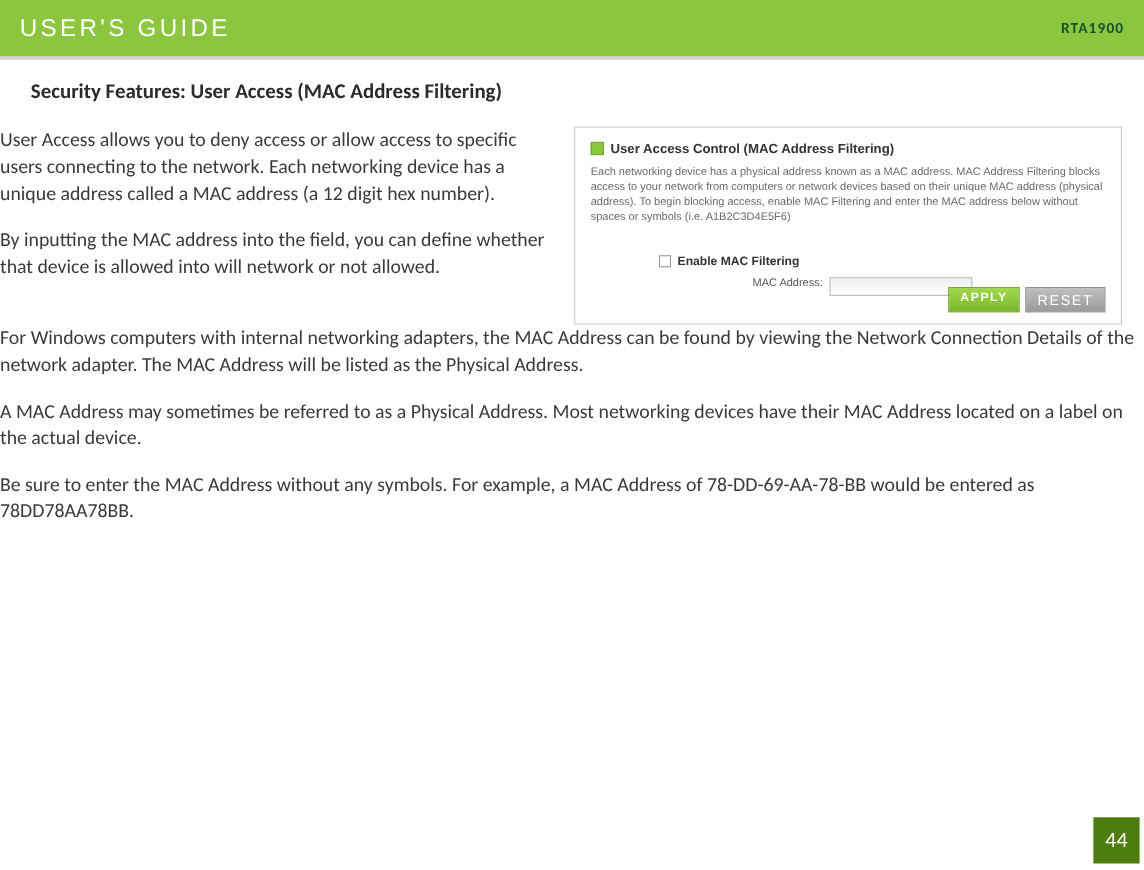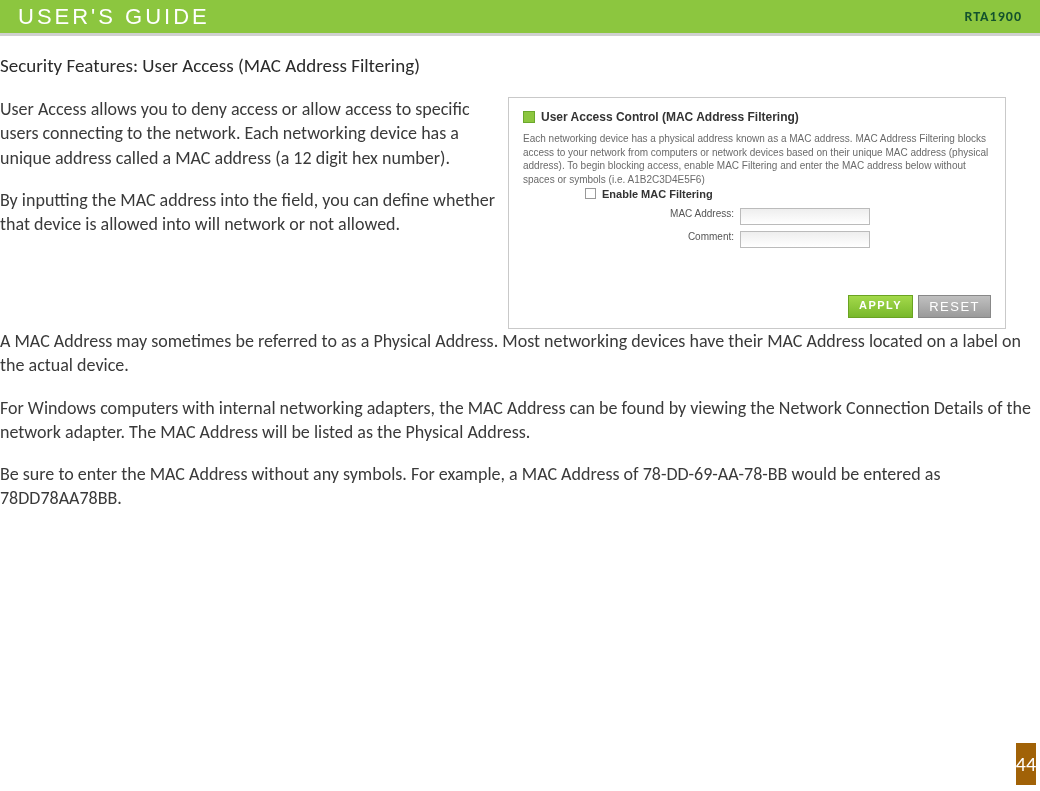--- a/index.html
+++ b/index.html
@@ -1,41 +1,41 @@
 <!DOCTYPE html>
 <html><head>
   <meta charset="utf-8">
   <style>
     * { box-sizing: border-box; margin: 0; padding: 0; }
     body { width: 1040px; height: 791px; font-family: Calibri, Arial, sans-serif; background: #fff; position: relative; color: #3a3a3a; }
-    .header-bar { background: #8cc63f; height: 36px; display: flex; align-items: center; justify-content: space-between; padding: 0 18px; border-bottom: 3px solid #d0d0d0; }
+    .header-bar { background: #8cc63f; height: 54px; display: flex; align-items: center; justify-content: space-between; padding: 0 18px; border-bottom: 3px solid #d0d0d0; }
     .header-title { color: #fff; font-size: 22px; letter-spacing: 3px; font-weight: 300; font-family: Arial, sans-serif; }
     .header-model { color: #14532d; font-size: 14px; font-weight: bold; letter-spacing: 1px; }
     .content { padding: 18px 0 0 0; }
-    .section-heading { font-weight: normal; font-size: 19px; color: #2b2b2b; margin-bottom: 20px; }
-    .body-row { display: flex; }
+    .section-heading { font-weight: bold; font-size: 19px; color: #2b2b2b; margin-bottom: 20px; padding-left: 28px; }
+    .body-row { display: flex; gap: 14px; }
     .left-col { width: 508px; }
     .body-text { font-size: 18px; color: #3a3a3a; line-height: 1.35; margin-bottom: 18px; }
     .full-width-text { font-size: 18px; color: #3a3a3a; line-height: 1.35; margin-bottom: 18px; padding-right: 8px; }
-    .screenshot-panel { width: 498px; border: 1px solid #c9c9c9; background: #fff; padding: 12px 14px 10px 14px; font-family: Arial, sans-serif; font-size: 11px; height: 232px; position: relative; }
+    .screenshot-panel { width: 498px; border: 1px solid #c9c9c9; background: #fff; padding: 12px 14px 10px 14px; font-family: Arial, sans-serif; font-size: 11px; height: 180px; position: relative; }
     .panel-head { display: flex; align-items: center; gap: 6px; margin-bottom: 8px; }
     .green-sq { width: 12px; height: 12px; background: #8cc63f; border: 1px solid #6ba82c; }
     .panel-title { font-weight: bold; font-size: 12px; color: #333; }
-    .panel-desc { font-size: 10px; color: #6a6a6a; line-height: 1.35; margin-bottom: 2px; }
+    .panel-desc { font-size: 10px; color: #6a6a6a; line-height: 1.35; margin-bottom: 28px; }
     .panel-form { padding-left: 62px; }
     .panel-check-row { display: flex; align-items: flex-start; gap: 6px; margin-bottom: 8px; }
     .panel-check { width: 11px; height: 11px; border: 1px solid #999; background: #fff; }
     .panel-check-label { font-weight: bold; font-size: 11px; color: #333; }
     .panel-field-row { display: flex; align-items: flex-start; margin-bottom: 6px; }
     .panel-field-label { width: 155px; text-align: right; font-size: 10px; color: #555; padding-right: 6px; }
     .panel-field-input { width: 130px; height: 17px; border: 1px solid #bbb; background: linear-gradient(#eee,#fff); }
     .panel-buttons { position: absolute; bottom: 10px; right: 14px; display: flex; gap: 5px; }
     .btn-apply { background: linear-gradient(#a3d94a,#78b82b); color: #fff; font-size: 11px; letter-spacing: 1.5px; padding: 3px 10px; border: 1px solid #6aa322; font-weight: bold; }
     .btn-reset { background: linear-gradient(#c0c0c0,#9a9a9a); color: #fff; font-size: 13px; letter-spacing: 1.5px; padding: 3px 10px; border: 1px solid #888; font-weight: normal; }
-    .page-number-box { position: absolute; right: 4px; bottom: 6px; width: 20px; height: 42px; background: #a16207; display: flex; align-items: center; justify-content: center; color: #fff; font-size: 20px; }
+    .page-number-box { position: absolute; right: 4px; bottom: 6px; width: 42px; height: 42px; background: #4d7c0f; display: flex; align-items: center; justify-content: center; color: #fff; font-size: 20px; }
   </style>
 </head>
 <body>
 
 <div class="header-bar">
   <div class="header-title">USER'S GUIDE</div>
   <div class="header-model">RTA1900</div>
 </div>
 
 <div class="content">
@@ -56,31 +56,27 @@
       <div class="panel-desc">Each networking device has a physical address known as a MAC address. MAC Address Filtering blocks access to your network from computers or network devices based on their unique MAC address (physical address). To begin blocking access, enable MAC Filtering and enter the MAC address below without spaces or symbols (i.e. A1B2C3D4E5F6)</div>
       <div class="panel-form">
         <div class="panel-check-row">
           <div class="panel-check"></div>
           <div class="panel-check-label">Enable MAC Filtering</div>
         </div>
         <div class="panel-field-row">
           <div class="panel-field-label">MAC Address:</div>
           <div class="panel-field-input"></div>
         </div>
-        <div class="panel-field-row">
-          <div class="panel-field-label">Comment:</div>
-          <div class="panel-field-input"></div>
-        </div>
       </div>
       <div class="panel-buttons">
         <div class="btn-apply">APPLY</div>
         <div class="btn-reset">RESET</div>
       </div>
     </div>
   </div>
 
+  <div class="full-width-text">For Windows computers with internal networking adapters, the MAC Address can be found by viewing the Network Connection Details of the network adapter.  The MAC Address will be listed as the Physical Address.</div>
   <div class="full-width-text">A MAC Address may sometimes be referred to as a Physical Address.  Most networking devices have their MAC Address located on a label on the actual device.</div>
-  <div class="full-width-text">For Windows computers with internal networking adapters, the MAC Address can be found by viewing the Network Connection Details of the network adapter.  The MAC Address will be listed as the Physical Address.</div>
   <div class="full-width-text">Be sure to enter the MAC Address without any symbols.  For example, a MAC Address of 78-DD-69-AA-78-BB would be entered as 78DD78AA78BB.</div>
 
 </div>
 
 <div class="page-number-box">44</div>
 
 </body></html>

